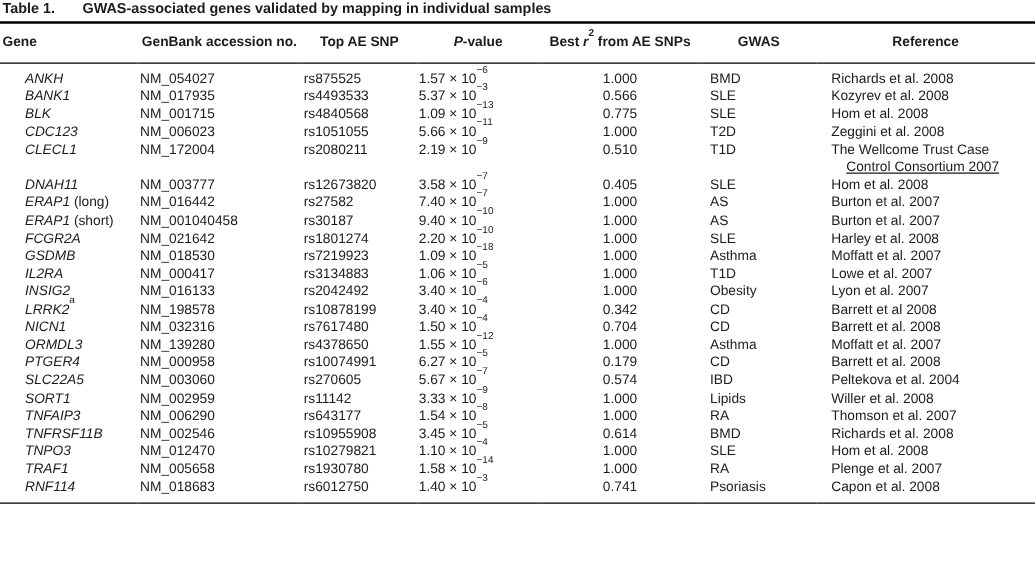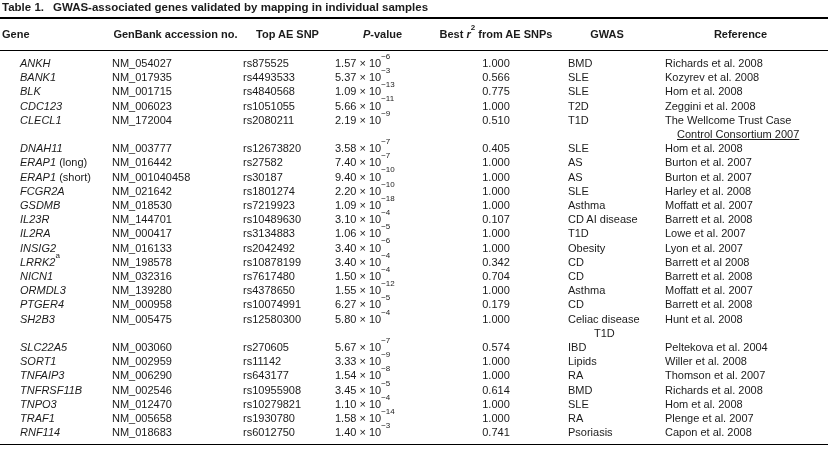--- a/index.html
+++ b/index.html
@@ -11,21 +11,21 @@
     -webkit-font-smoothing: antialiased;
   }
   .paper { width: 828px; }
 
   .title-row {
     display: flex; align-items: baseline;
     padding: 1px 0 4px 2px;
     border-bottom: 2.5px solid #000;
     font-size: 11.5px; font-weight: bold;
   }
-  .title-label { margin-right: 9px; white-space: nowrap; }
+  .title-label { margin-right: 22px; white-space: nowrap; }
   .title-text { white-space: nowrap; }
 
   table {
     width: 828px; border-collapse: collapse; table-layout: fixed;
   }
   col.c-gene { width: 110px; }
   col.c-acc  { width: 131px; }
   col.c-snp  { width: 93px; }
   col.c-p    { width: 97px; }
   col.c-r2   { width: 130px; }
@@ -184,29 +184,20 @@
         <tr>
           <td class="t-gene"><i>GSDMB</i></td>
           <td class="t-acc">NM_018530</td>
           <td class="t-snp">rs7219923</td>
           <td class="t-p">1.09 × 10<sup>−18</sup></td>
           <td class="t-r2">1.000</td>
           <td class="t-gwas">Asthma</td>
           <td class="t-ref">Moffatt et al. 2007</td>
         </tr>
         <tr>
-          <td class="t-gene"><i>IL23R</i></td>
-          <td class="t-acc">NM_144701</td>
-          <td class="t-snp">rs10489630</td>
-          <td class="t-p">3.10 × 10<sup>−4</sup></td>
-          <td class="t-r2">0.107</td>
-          <td class="t-gwas">CD AI disease</td>
-          <td class="t-ref">Barrett et al. 2008</td>
-        </tr>
-        <tr>
           <td class="t-gene"><i>IL2RA</i></td>
           <td class="t-acc">NM_000417</td>
           <td class="t-snp">rs3134883</td>
           <td class="t-p">1.06 × 10<sup>−5</sup></td>
           <td class="t-r2">1.000</td>
           <td class="t-gwas">T1D</td>
           <td class="t-ref">Lowe et al. 2007</td>
         </tr>
         <tr>
           <td class="t-gene"><i>INSIG2</i></td>
@@ -247,29 +238,20 @@
         <tr>
           <td class="t-gene"><i>PTGER4</i></td>
           <td class="t-acc">NM_000958</td>
           <td class="t-snp">rs10074991</td>
           <td class="t-p">6.27 × 10<sup>−5</sup></td>
           <td class="t-r2">0.179</td>
           <td class="t-gwas">CD</td>
           <td class="t-ref">Barrett et al. 2008</td>
         </tr>
         <tr>
-          <td class="t-gene"><i>SH2B3</i></td>
-          <td class="t-acc">NM_005475</td>
-          <td class="t-snp">rs12580300</td>
-          <td class="t-p">5.80 × 10<sup>−4</sup></td>
-          <td class="t-r2">1.000</td>
-          <td class="t-gwas">Celiac disease<div class="wrap-gwas">T1D</div></td>
-          <td class="t-ref">Hunt et al. 2008</td>
-        </tr>
-        <tr>
           <td class="t-gene"><i>SLC22A5</i></td>
           <td class="t-acc">NM_003060</td>
           <td class="t-snp">rs270605</td>
           <td class="t-p">5.67 × 10<sup>−7</sup></td>
           <td class="t-r2">0.574</td>
           <td class="t-gwas">IBD</td>
           <td class="t-ref">Peltekova et al. 2004</td>
         </tr>
         <tr>
           <td class="t-gene"><i>SORT1</i></td>

